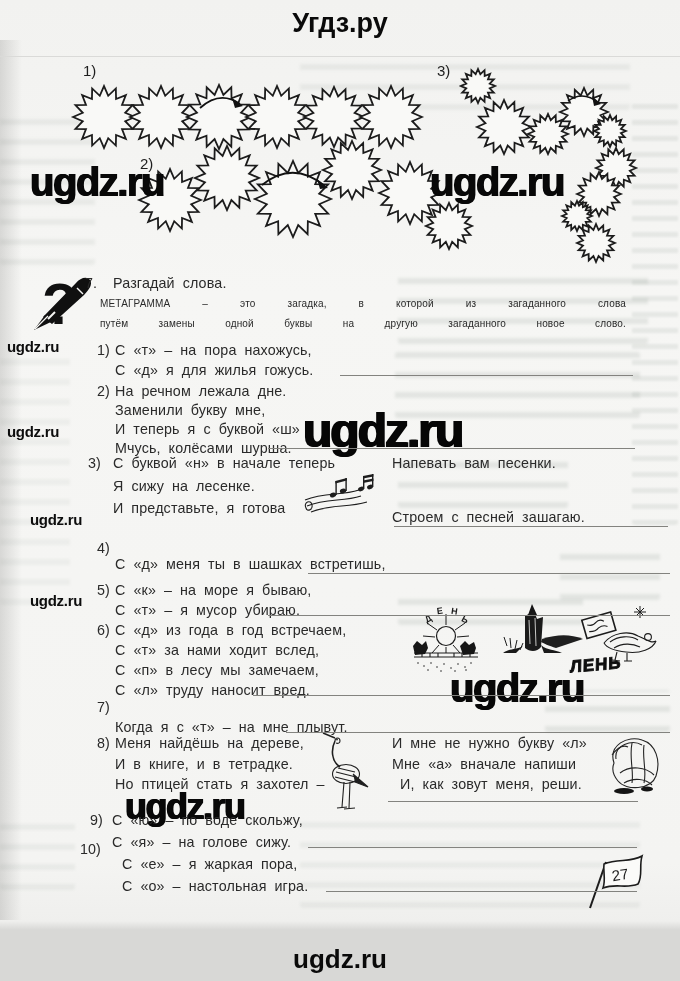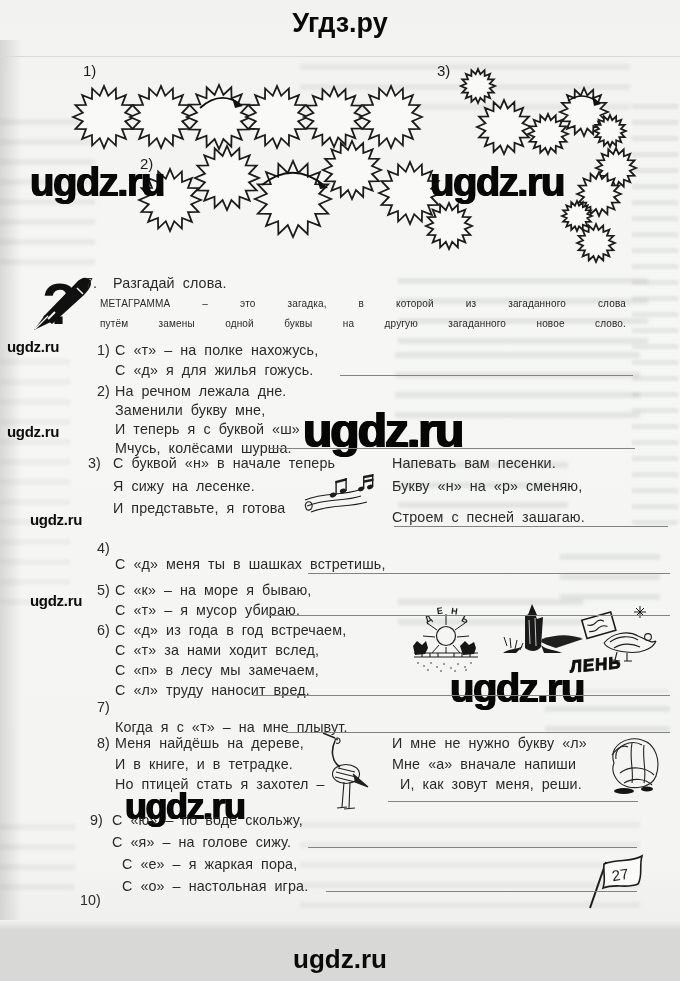--- a/index.html
+++ b/index.html
@@ -251,37 +251,36 @@
   <span class="wm-xl" style="left:303px;top:403px">ugdz.ru</span>
   <span class="wm-lg" style="left:450px;top:666px">ugdz.ru</span>
   <span class="wm-md" style="left:125px;top:786px">ugdz.ru</span>
 
   <span class="num" style="left:85px;top:276px">7.</span>
   <span class="t" style="left:113px;top:276px">Разгадай слова.</span>
   <div class="def" style="top:299px">МЕТАГРАММА – это загадка, в которой из загаданного слова</div>
   <div class="def" style="top:319px">путём замены одной буквы на другую загаданного новое слово.</div>
 
   <span class="num" style="left:97px;top:343px">1)</span>
-  <span class="t" style="left:115px;top:343px">С «т» – на полке нахожусь,</span>
+  <span class="t" style="left:115px;top:343px">С «т» – на пора нахожусь,</span>
   <span class="t" style="left:115px;top:363px">С «д» я для жилья гожусь.</span>
   <div class="ans" style="left:340px;top:375px;width:293px"></div>
 
   <span class="num" style="left:97px;top:384px">2)</span>
   <span class="t" style="left:115px;top:384px">На речном лежала дне.</span>
   <span class="t" style="left:115px;top:403px">Заменили букву мне,</span>
   <span class="t" style="left:115px;top:422px">И теперь я с буквой «ш»</span>
   <span class="t" style="left:115px;top:441px">Мчусь, колёсами шурша.</span>
   <div class="ans" style="left:268px;top:448px;width:367px"></div>
 
   <span class="num" style="left:88px;top:456px">3)</span>
   <span class="t" style="left:113px;top:456px">С буквой «н» в начале теперь</span>
   <span class="t" style="left:113px;top:479px">Я сижу на лесенке.</span>
   <span class="t" style="left:113px;top:501px">И представьте, я готова</span>
   <span class="t" style="left:392px;top:456px">Напевать вам песенки.</span>
-  <span class="t" style="left:392px;top:479px">Букву «н» на «р» сменяю,</span>
   <span class="t" style="left:392px;top:510px">Строем с песней зашагаю.</span>
   <div class="ans" style="left:394px;top:526px;width:274px"></div>
 
   <span class="num" style="left:97px;top:541px">4)</span>
   <span class="t" style="left:115px;top:557px">С «д» меня ты в шашках встретишь,</span>
   <div class="ans" style="left:308px;top:573px;width:362px"></div>
 
   <span class="num" style="left:97px;top:583px">5)</span>
   <span class="t" style="left:115px;top:583px">С «к» – на море я бываю,</span>
   <span class="t" style="left:115px;top:603px">С «т» – я мусор убираю.</span>
@@ -305,18 +304,18 @@
   <span class="t" style="left:392px;top:736px">И мне не нужно букву «л»</span>
   <span class="t" style="left:392px;top:757px">Мне «а» вначале напиши</span>
   <span class="t" style="left:400px;top:777px">И, как зовут меня, реши.</span>
   <div class="ans" style="left:388px;top:801px;width:250px"></div>
 
   <span class="num" style="left:90px;top:813px">9)</span>
   <span class="t" style="left:112px;top:813px">С «ю» – по воде скольжу,</span>
   <span class="t" style="left:112px;top:835px">С «я» – на голове сижу.</span>
   <div class="ans" style="left:308px;top:847px;width:329px"></div>
 
-  <span class="num" style="left:80px;top:893px">10)</span>
+  <span class="num" style="left:80px;top:842px">10)</span>
   <span class="t" style="left:122px;top:857px">С «е» – я жаркая пора,</span>
   <span class="t" style="left:122px;top:879px">С «о» – настольная игра.</span>
   <div class="ans" style="left:326px;top:891px;width:311px"></div>
 
 </div>
 
 </body></html>

